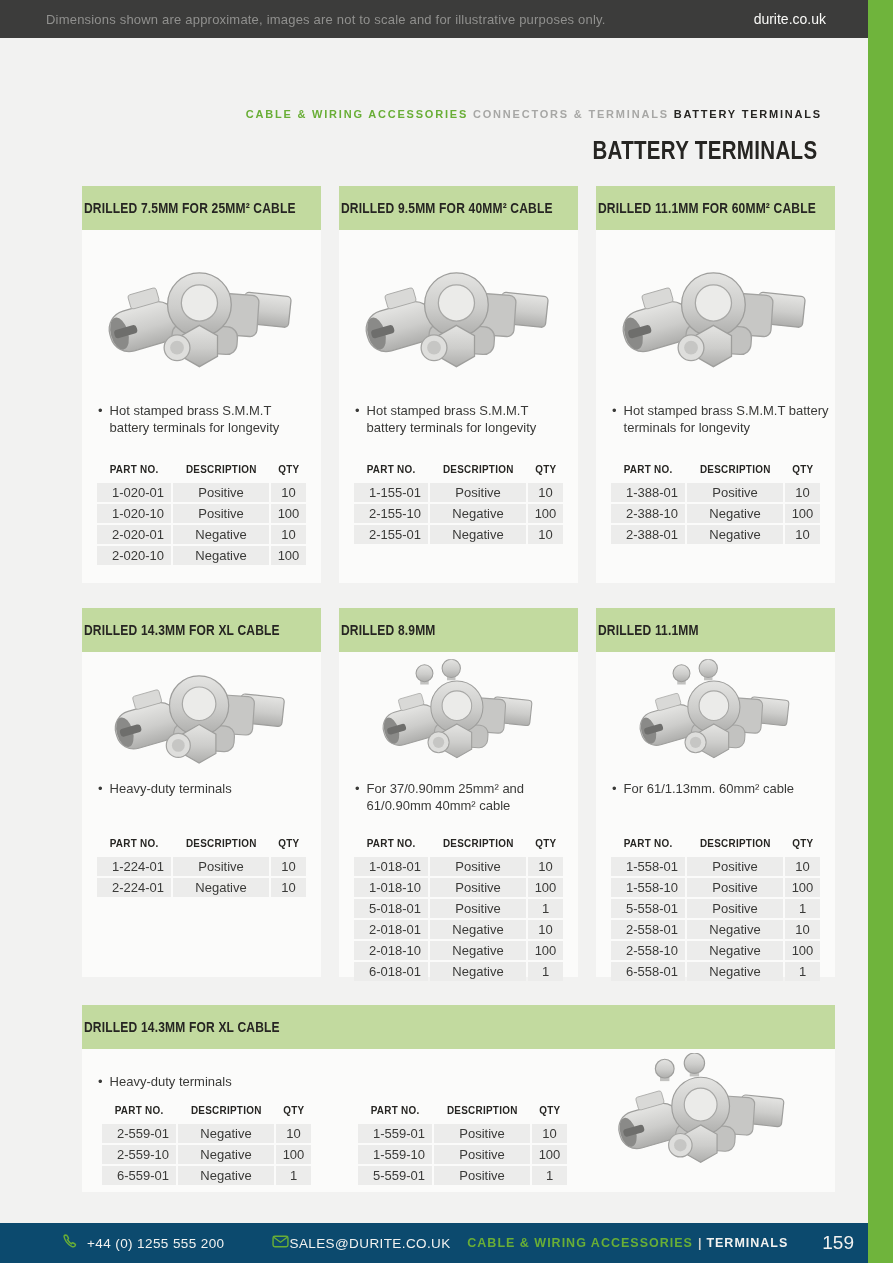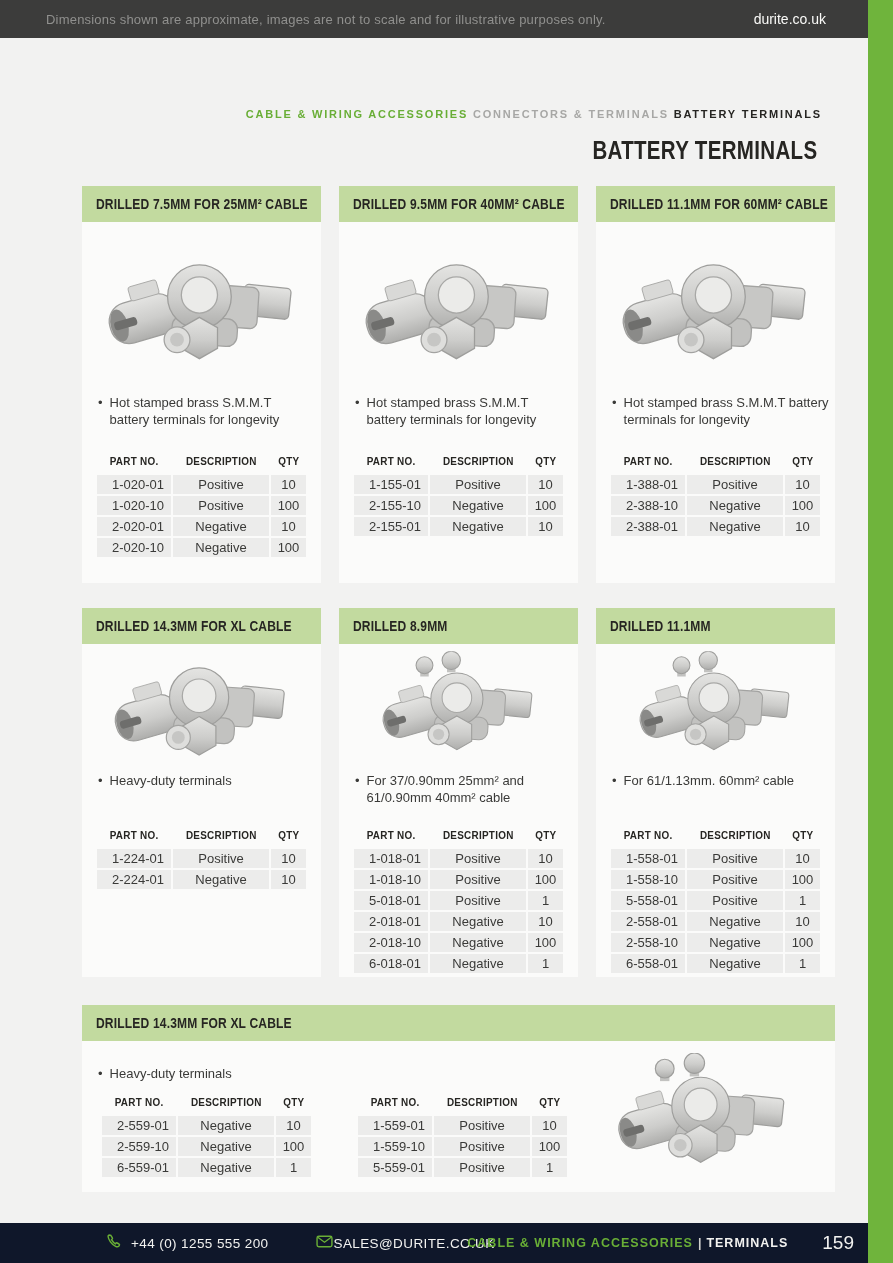--- a/index.html
+++ b/index.html
@@ -35,21 +35,21 @@
     transform:scaleX(.82); transform-origin:right center; letter-spacing:.4px;
   }
 
   
   .card {
     position:absolute; width:239px; background:#fbfbfa;
   }
   .r1 { top:186px; height:397px; }
   .r2 { top:608px; height:369px; }
   .c1 { left:82px; } .c2 { left:339px; } .c3 { left:596px; }
-  .card-header { height:36px; background:#c2da9f; display:flex; align-items:center; padding:0 14px; }
+  .card-header { height:44px; background:#c2da9f; display:flex; align-items:center; padding:0 2px; }
   .ttl {
     display:inline-block; font-size:14px; font-weight:bold; color:#262522;
     transform:scaleX(.86); transform-origin:left center; white-space:nowrap; letter-spacing:.2px;
   }
   .card-image { display:flex; align-items:center; justify-content:center; }
   .r1 .card-image { height:158px; margin-top:6px; }
   .r2 .card-image { height:118px; margin-top:4px; }
   .bullet {
     display:flex; padding:0 10px 0 16px; font-size:13px; color:#3a3a38; line-height:1.32;
   }
@@ -78,21 +78,21 @@
   
   .bottom-card { position:absolute; top:1005px; left:82px; width:753px; height:187px; background:#fbfbfa; }
   .bottom-card .bullet { margin-top:24px; height:20px; }
   .bottom-tables { display:flex; margin-left:18px; margin-top:2px; gap:43px; align-items:flex-start; }
   .bottom-tables table.parts { margin:0; }
   .bottom-image { position:absolute; right:42px; top:48px; }
 
   
   .footer {
     position:absolute; top:1223px; left:0; width:893px; height:40px;
-    background:#0f172a; display:flex; align-items:center;padding-left:44px;
+    background:#0c4a6e; display:flex; align-items:center;
   }
   .footer-left { display:flex; align-items:center; margin-left:62px; gap:9px; }
   .f-text { color:#f2f2f0; font-size:13.5px; letter-spacing:.4px; }
   .f-email-group { display:flex; align-items:center; margin-left:39px; }
   .footer-right { position:absolute; right:39px; display:flex; align-items:center; white-space:nowrap; }
   .fr-green { color:#69ae36; font-size:12.5px; font-weight:bold; letter-spacing:1px; }
   .fr-div   { color:#cfcfcd; font-size:12.5px; font-weight:bold; margin:0 5px; }
   .fr-white { color:#f2f2f0; font-size:12.5px; font-weight:bold; letter-spacing:1px; }
   .fr-page  { color:#f2f2f0; font-size:19px; margin-left:34px; }
 

